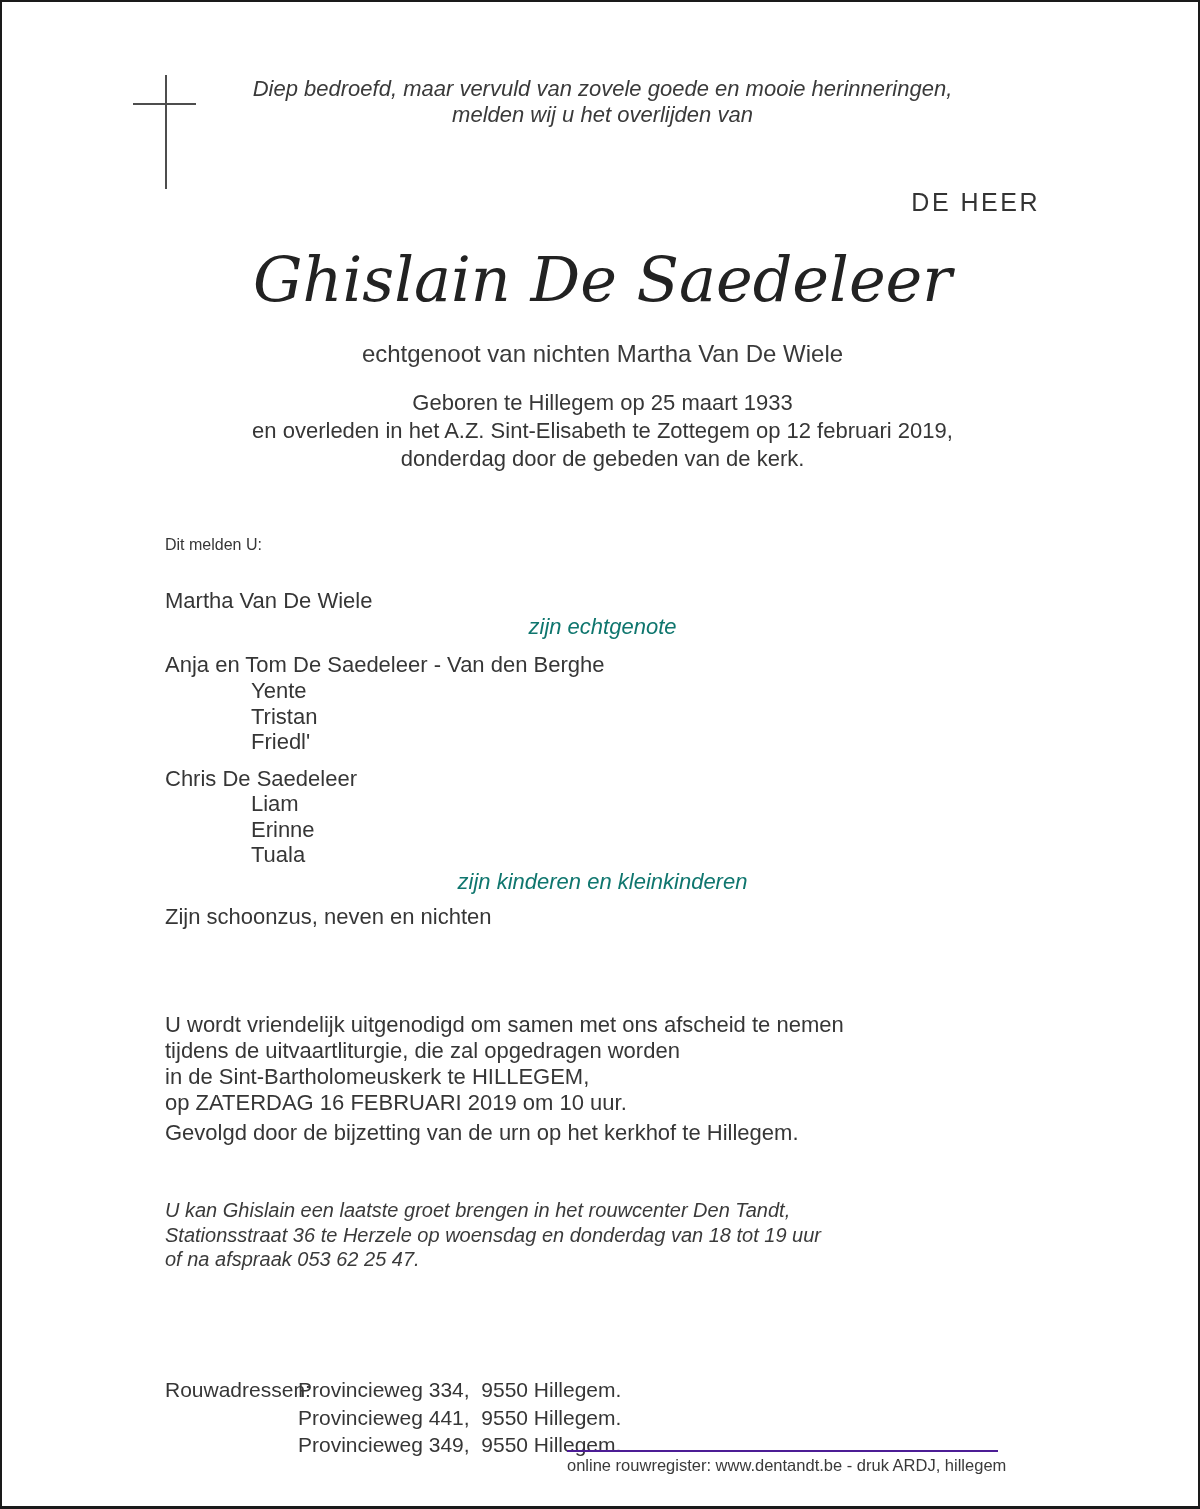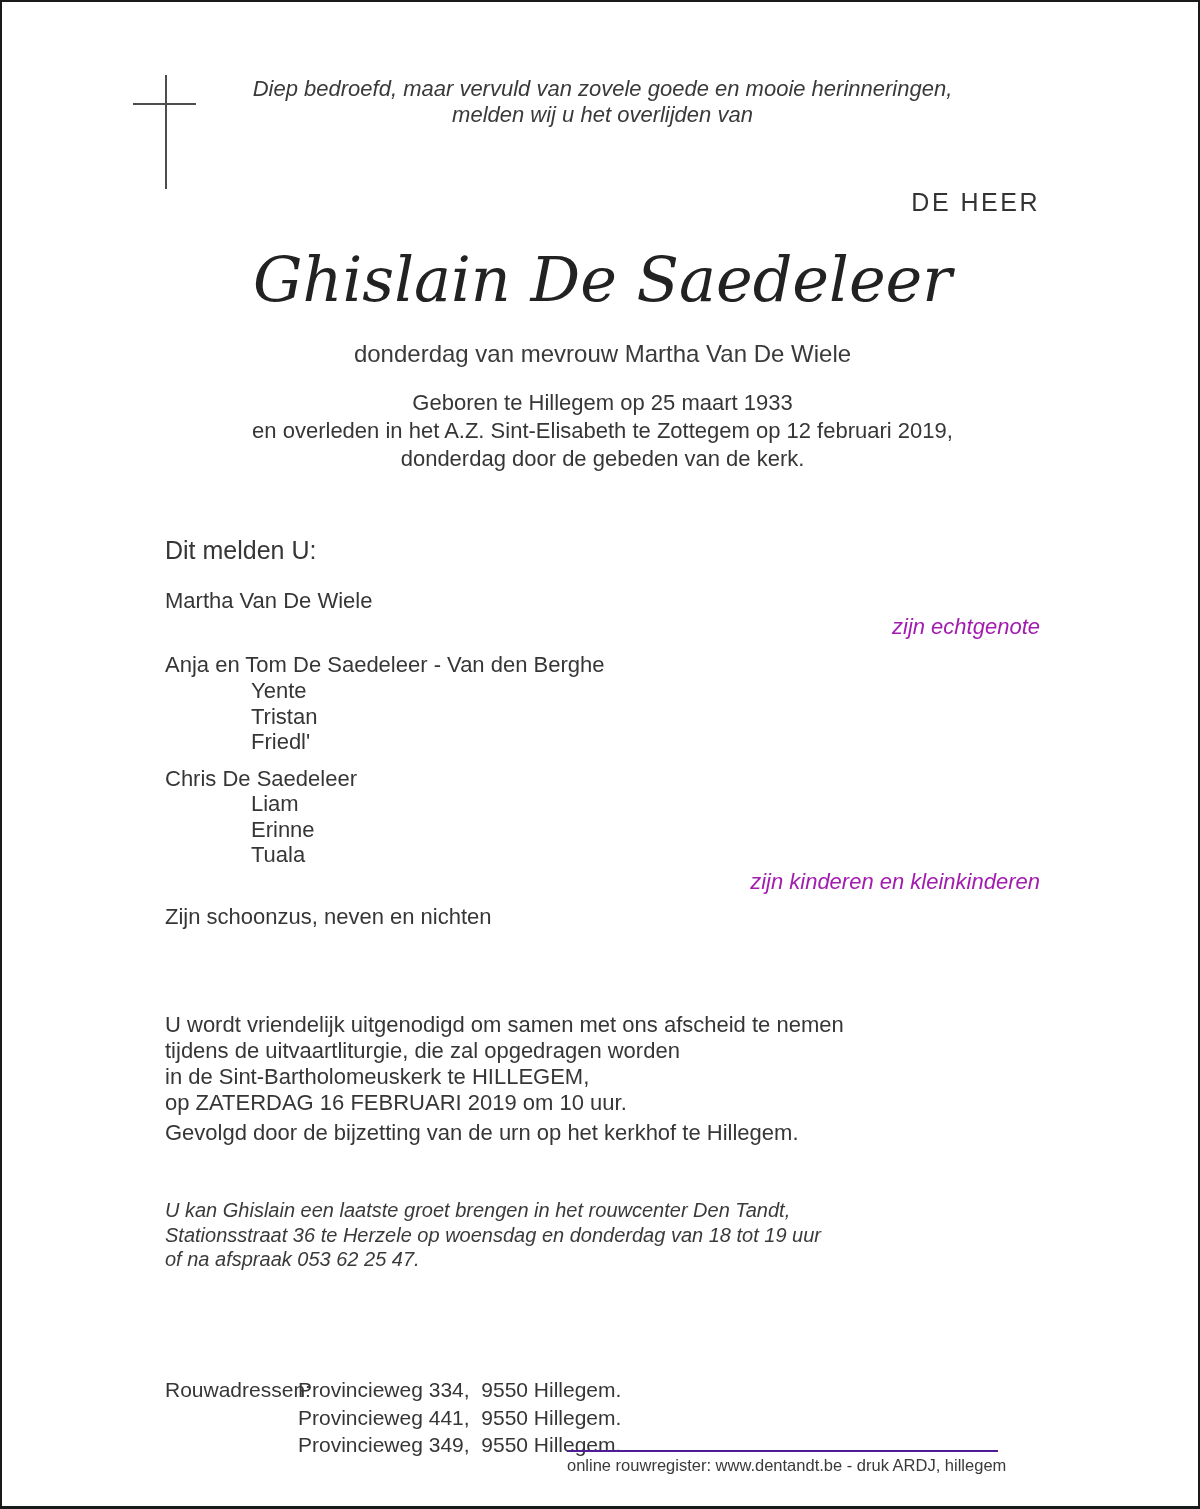--- a/index.html
+++ b/index.html
@@ -77,29 +77,29 @@
     color: #3a3a3a;
   }
   .birth-block {
     top: 387px;
     text-align: center;
     font-size: 22px;
     line-height: 28px;
   }
   .announce {
     top: 534px;
-    font-size: 25px;
+    font-size: 16px;
   }
   .line-22 { font-size: 22px; }
   .spouse-name   { top: 586px; }
   .role-right {
     font-style: italic;
-    text-align: right;
-    font-size: 22px;
-    color: #a21caf;
+    text-align: center;
+    font-size: 22px;
+    color: #0f766e;
   }
   .spouse-role   { top: 612px; }
   .family1-name  { top: 650px; }
   .family1-kids  { top: 676px; }
   .family2-name  { top: 764px; }
   .family2-kids  { top: 789px; }
   .kids-block {
     padding-left: 86px;
     font-size: 22px;
     line-height: 25.5px;
@@ -153,21 +153,21 @@
 
     <div class="abs intro">
       <div>Diep bedroefd, maar vervuld van zovele goede en mooie herinneringen,</div>
       <div>melden wij u het overlijden van</div>
     </div>
 
     <div class="abs salutation">DE HEER</div>
 
     <div class="abs deceased-name">Ghislain De Saedeleer</div>
 
-    <div class="abs spouse-line">donderdag van mevrouw Martha Van De Wiele</div>
+    <div class="abs spouse-line">echtgenoot van nichten Martha Van De Wiele</div>
 
     <div class="abs birth-block">
       <div>Geboren te Hillegem op 25 maart 1933</div>
       <div>en overleden in het A.Z. Sint-Elisabeth te Zottegem op 12 februari 2019,</div>
       <div>donderdag door de gebeden van de kerk.</div>
     </div>
 
     <div class="abs announce">Dit melden U:</div>
 
     <div class="abs line-22 spouse-name">Martha Van De Wiele</div>

